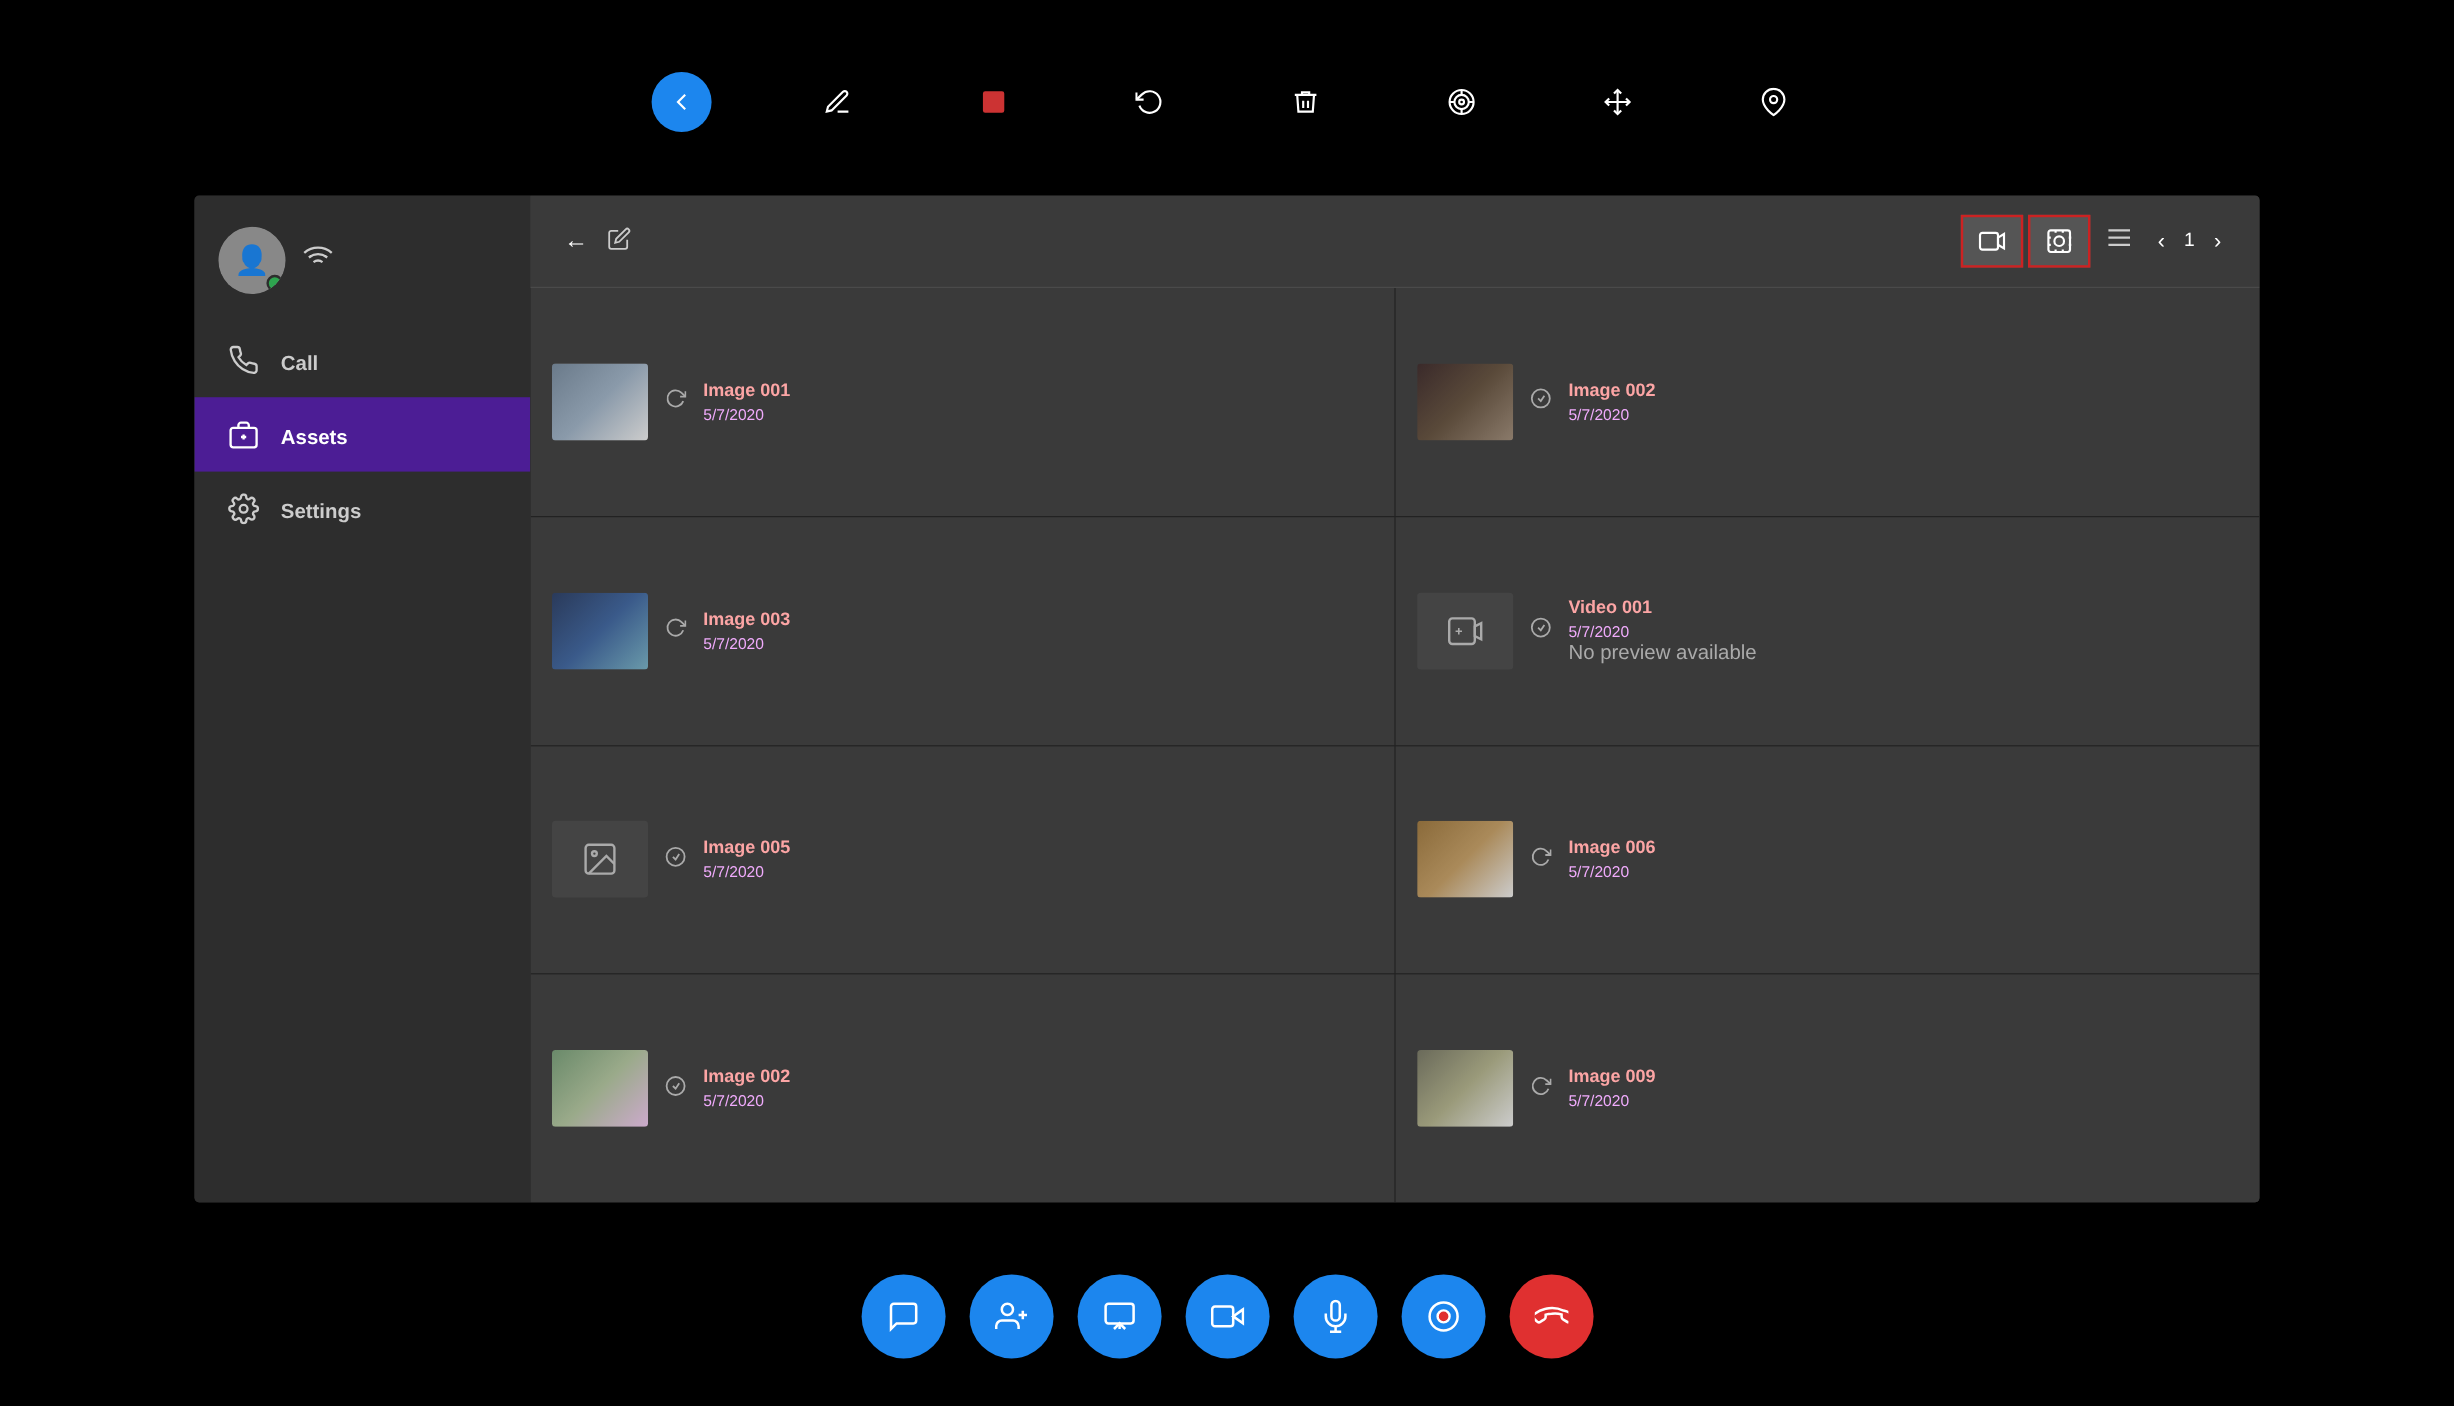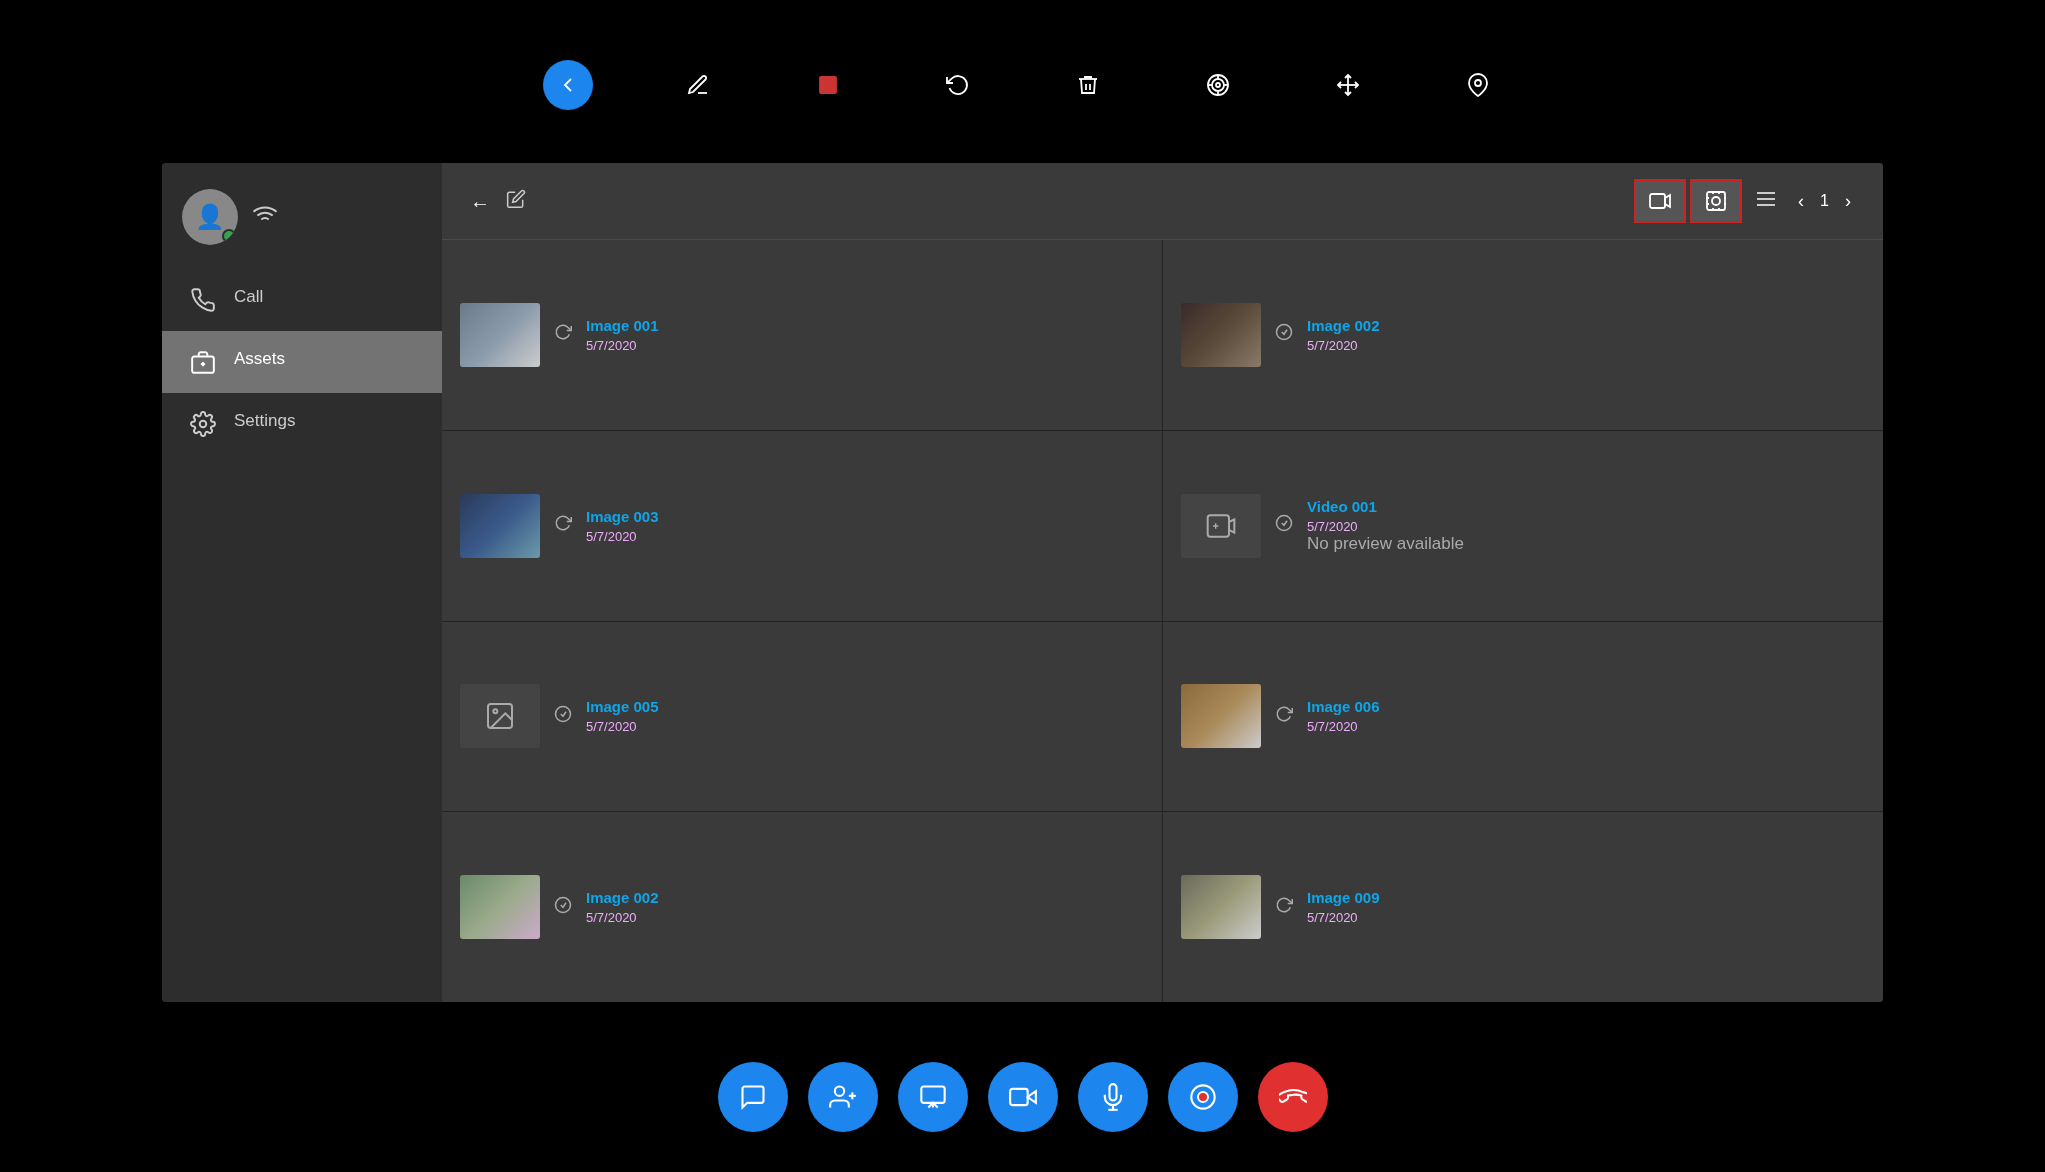--- a/index.html
+++ b/index.html
@@ -107,30 +107,30 @@
     }
     .wifi-icon {
       color: #ccc;
       font-size: 20px;
     }
     .sidebar-nav {
       flex: 1;
     }
     .nav-item {
       display: flex;
-      align-items: flex-start;
+      align-items: flex-end;
       gap: 18px;
       padding: 18px 28px;
       cursor: pointer;
       color: #ccc;
       font-size: 17px;
-      font-weight: 400;
+      font-weight: 700;
     }
     .nav-item.active {
-      background: #737373;
+      background: #4c1d95;
       color: #fff;
     }
     .nav-item svg {
       width: 26px;
       height: 26px;
       fill: none;
       stroke: currentColor;
       stroke-width: 1.8;
       flex-shrink: 0;
     }
@@ -260,21 +260,21 @@
       width: 32px;
       height: 32px;
       fill: none;
       stroke: #aaa;
       stroke-width: 1.5;
     }
     .asset-info {
       flex: 1;
     }
     .asset-name {
-      color: #0ea5e9;
+      color: #fca5a5;
       font-size: 15px;
       font-weight: 600;
       margin-bottom: 4px;
     }
     .asset-date {
       color: #f0abfc;
       font-size: 13px;
     }
     .asset-preview-note {
       color: #aaa;

